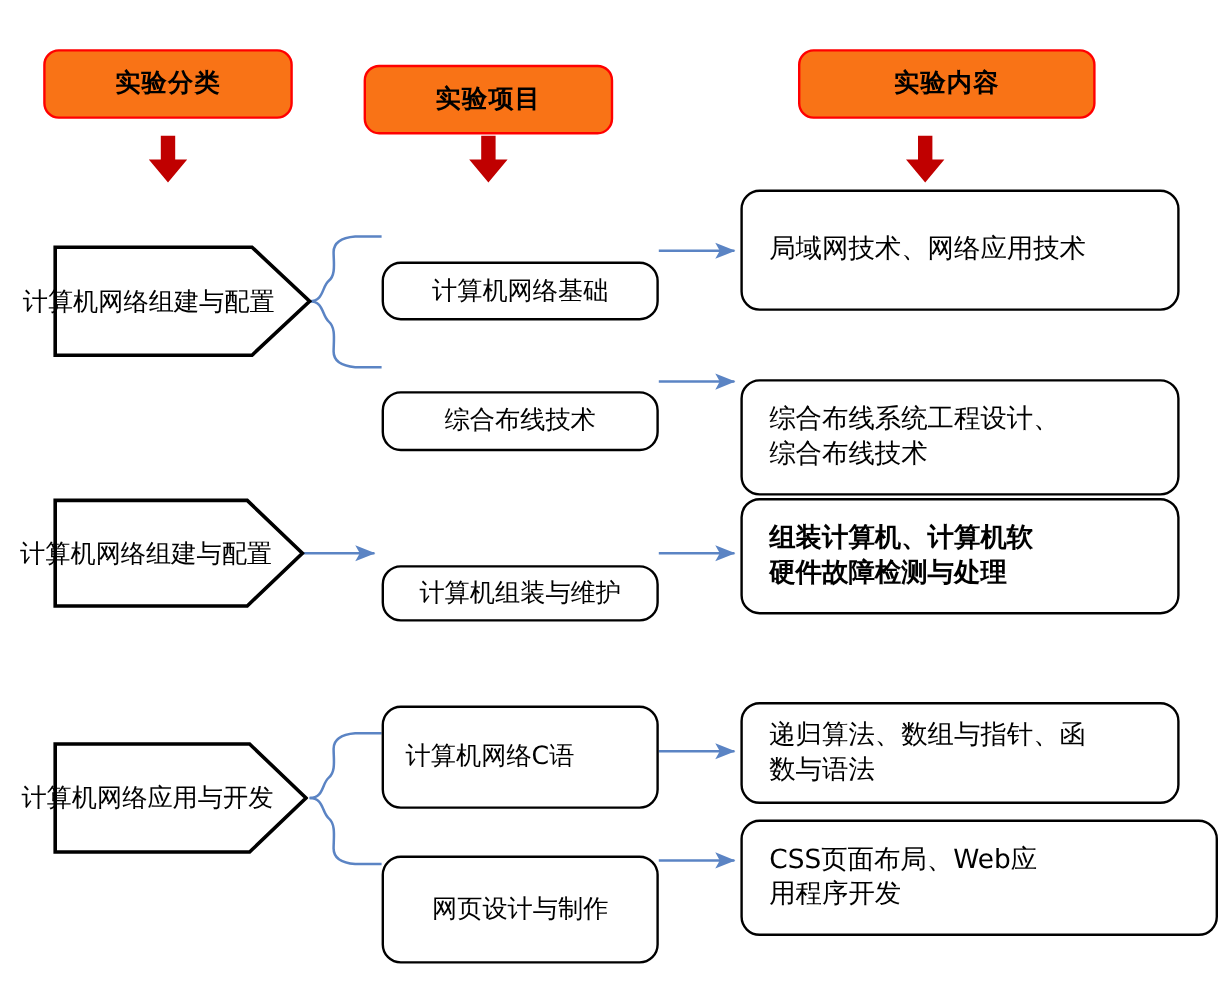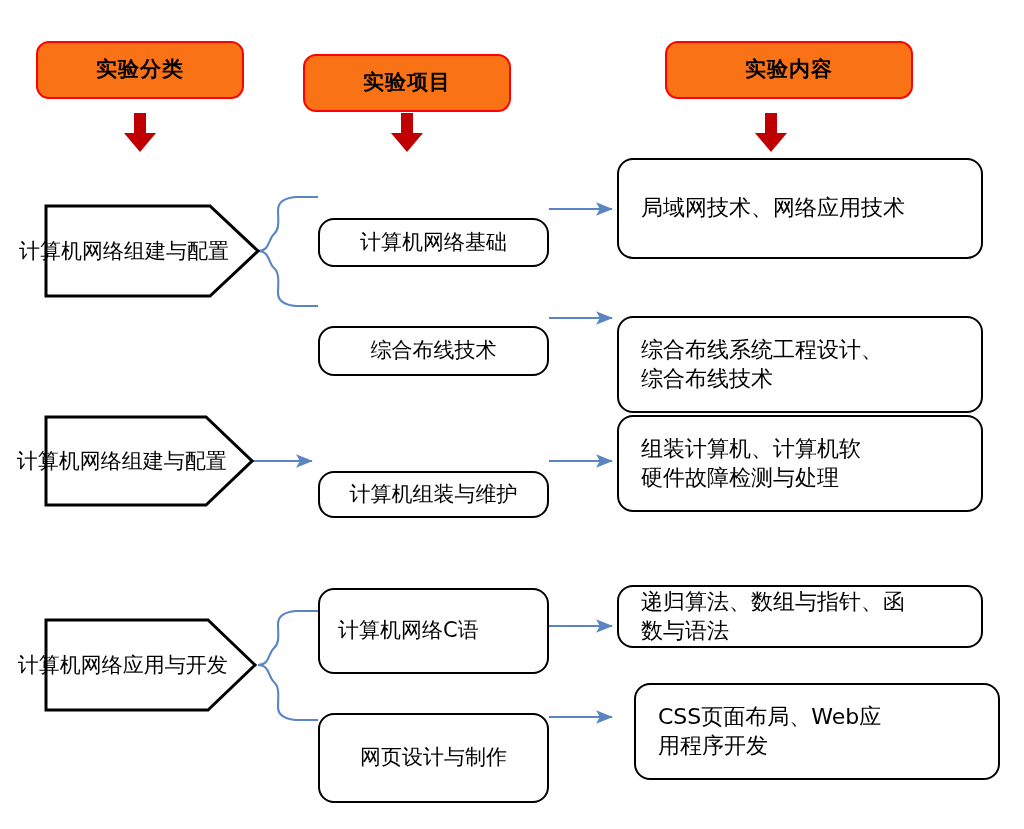--- a/index.html
+++ b/index.html
@@ -216,21 +216,21 @@
       <span>组建与配置</span>
     </div>
   </div>
 
   <div class="rbox center project-box" style="left:318px; top:438px; width:231px; height:47px;">
     <span class="txt">
       <span class="ln">计算机组装与维护</span>
     </span>
   </div>
 
-  <div class="rbox lead content-box" style="left:617px; top:415px; width:366px; height:97px;">
+  <div class="rbox lead content-box" style="left:617px; top:415px; width:366px; height:97px;font-weight:bold;">
     <span class="txt">
       <span class="ln">组装计算机、计算机软</span>
       <span class="ln">硬件故障检测与处理</span>
     </span>
   </div>
 
   <div class="pentagon" style="left:44px; top:618px; width:213px; height:94px;">
     <svg viewBox="0 0 213 94" width="213" height="94" xmlns="http://www.w3.org/2000/svg">
       <polygon points="2,2 164,2 211,47 164,92 2,92" fill="#ffffff" stroke="#000000" stroke-width="3"></polygon>
     </svg>
@@ -245,27 +245,27 @@
       <span class="ln">计算机网络C语</span>
     </span>
   </div>
 
   <div class="rbox center project-box" style="left:318px; top:680px; width:231px; height:90px;">
     <span class="txt">
       <span class="ln">网页设计与制作</span>
     </span>
   </div>
 
-  <div class="rbox lead content-box" style="left:617px; top:585px; width:366px; height:63px;">
+  <div class="rbox lead content-box" style="left:617px; top:585px; width:366px; height:85px;">
     <span class="txt">
       <span class="ln">递归算法、数组与指针、函</span>
       <span class="ln">数与语法</span>
     </span>
   </div>
 
-  <div class="rbox lead content-box" style="left:634px; top:683px; width:366px; height:97px;">
+  <div class="rbox lead content-box" style="left:617px; top:683px; width:398px; height:97px;">
     <span class="txt">
       <span class="ln">CSS页面布局、Web应</span>
       <span class="ln">用程序开发</span>
     </span>
   </div>
 
 </div>
 
 </body></html>

